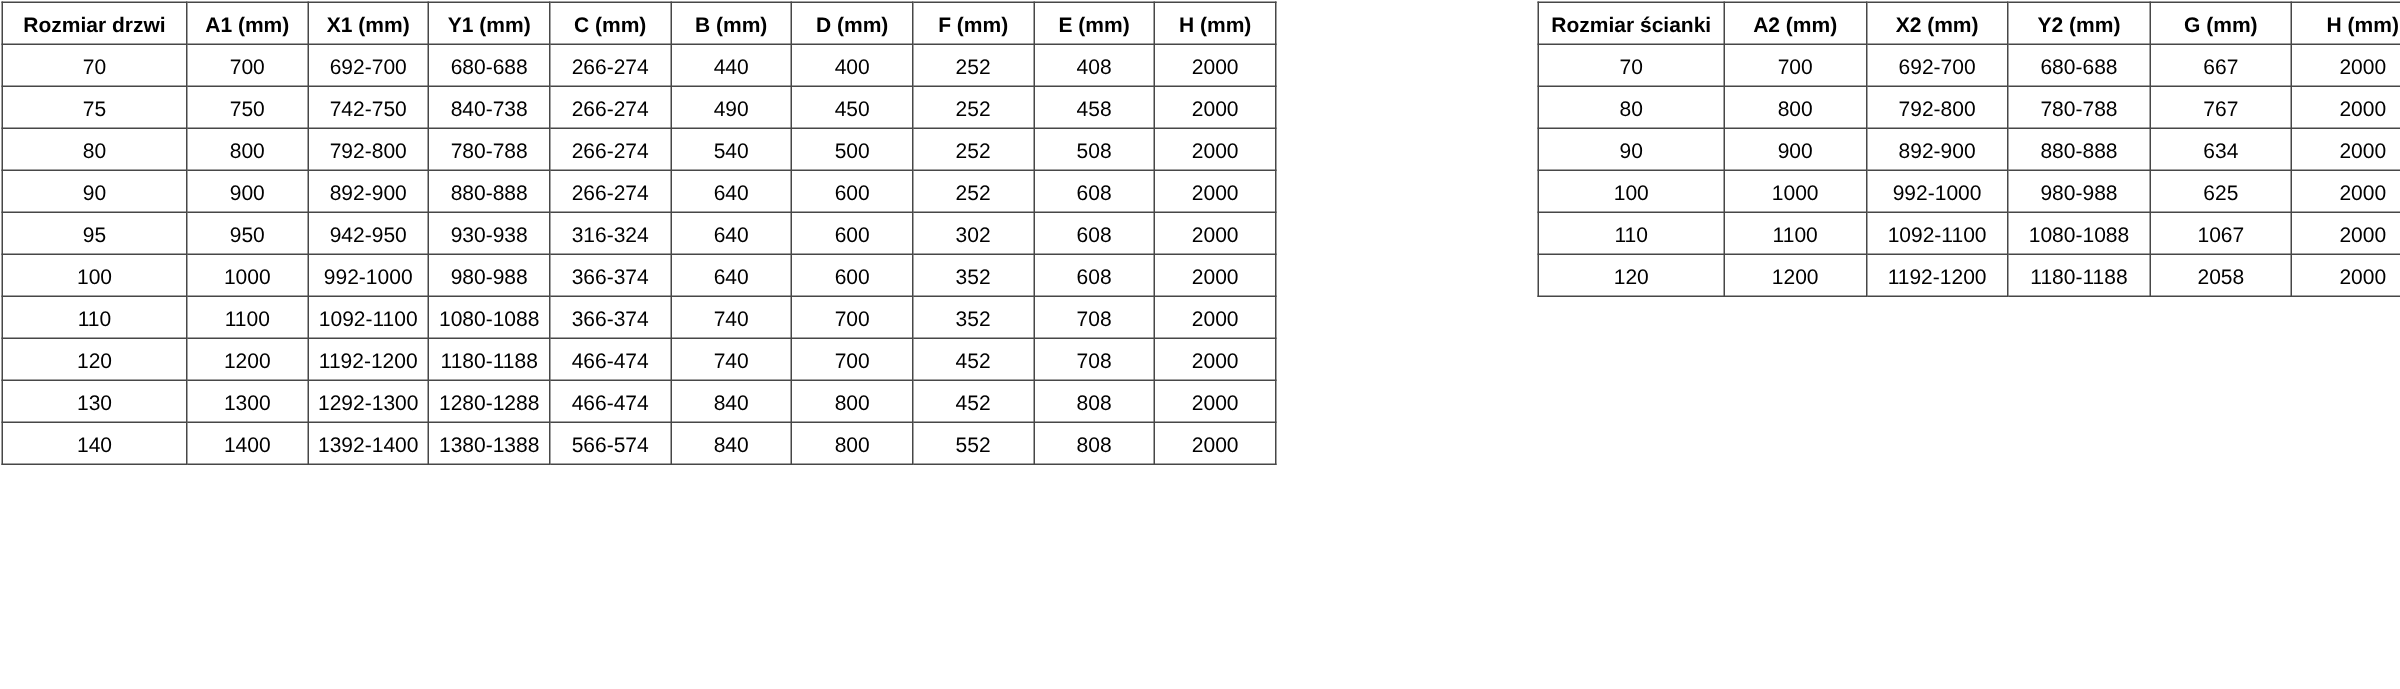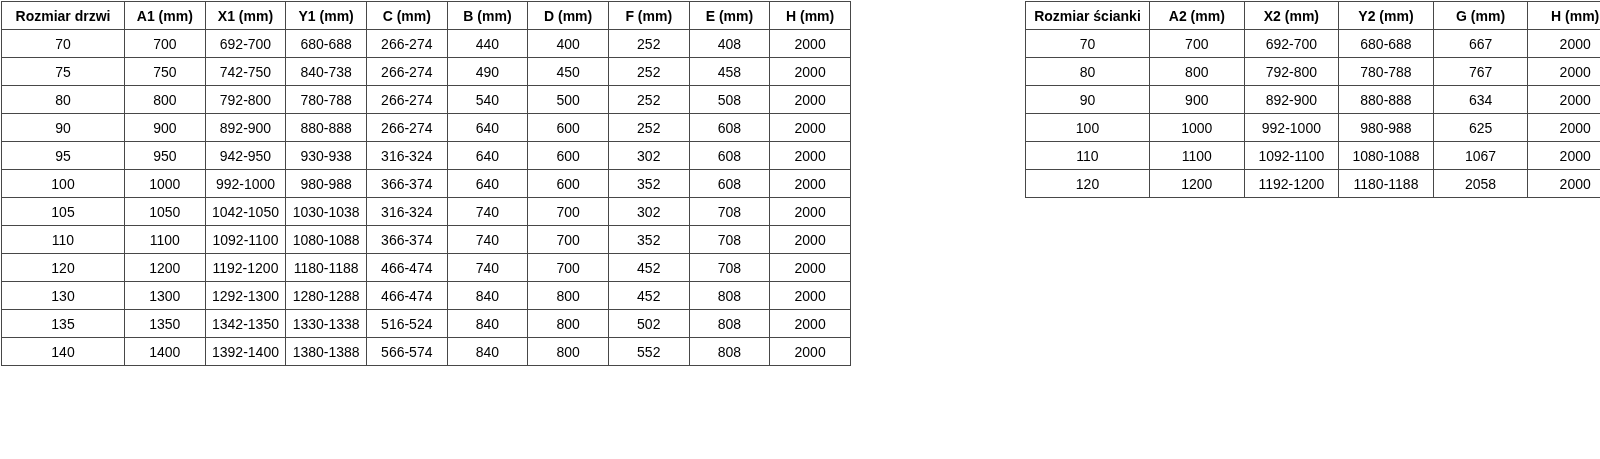--- a/index.html
+++ b/index.html
@@ -140,32 +140,20 @@
         <td>992-1000</td>
         <td>980-988</td>
         <td>366-374</td>
         <td>640</td>
         <td>600</td>
         <td>352</td>
         <td>608</td>
         <td>2000</td>
       </tr>
       <tr>
-        <td>105</td>
-        <td>1050</td>
-        <td>1042-1050</td>
-        <td>1030-1038</td>
-        <td>316-324</td>
-        <td>740</td>
-        <td>700</td>
-        <td>302</td>
-        <td>708</td>
-        <td>2000</td>
-      </tr>
-      <tr>
         <td>110</td>
         <td>1100</td>
         <td>1092-1100</td>
         <td>1080-1088</td>
         <td>366-374</td>
         <td>740</td>
         <td>700</td>
         <td>352</td>
         <td>708</td>
         <td>2000</td>
@@ -184,32 +172,20 @@
       </tr>
       <tr>
         <td>130</td>
         <td>1300</td>
         <td>1292-1300</td>
         <td>1280-1288</td>
         <td>466-474</td>
         <td>840</td>
         <td>800</td>
         <td>452</td>
-        <td>808</td>
-        <td>2000</td>
-      </tr>
-      <tr>
-        <td>135</td>
-        <td>1350</td>
-        <td>1342-1350</td>
-        <td>1330-1338</td>
-        <td>516-524</td>
-        <td>840</td>
-        <td>800</td>
-        <td>502</td>
         <td>808</td>
         <td>2000</td>
       </tr>
       <tr>
         <td>140</td>
         <td>1400</td>
         <td>1392-1400</td>
         <td>1380-1388</td>
         <td>566-574</td>
         <td>840</td>

